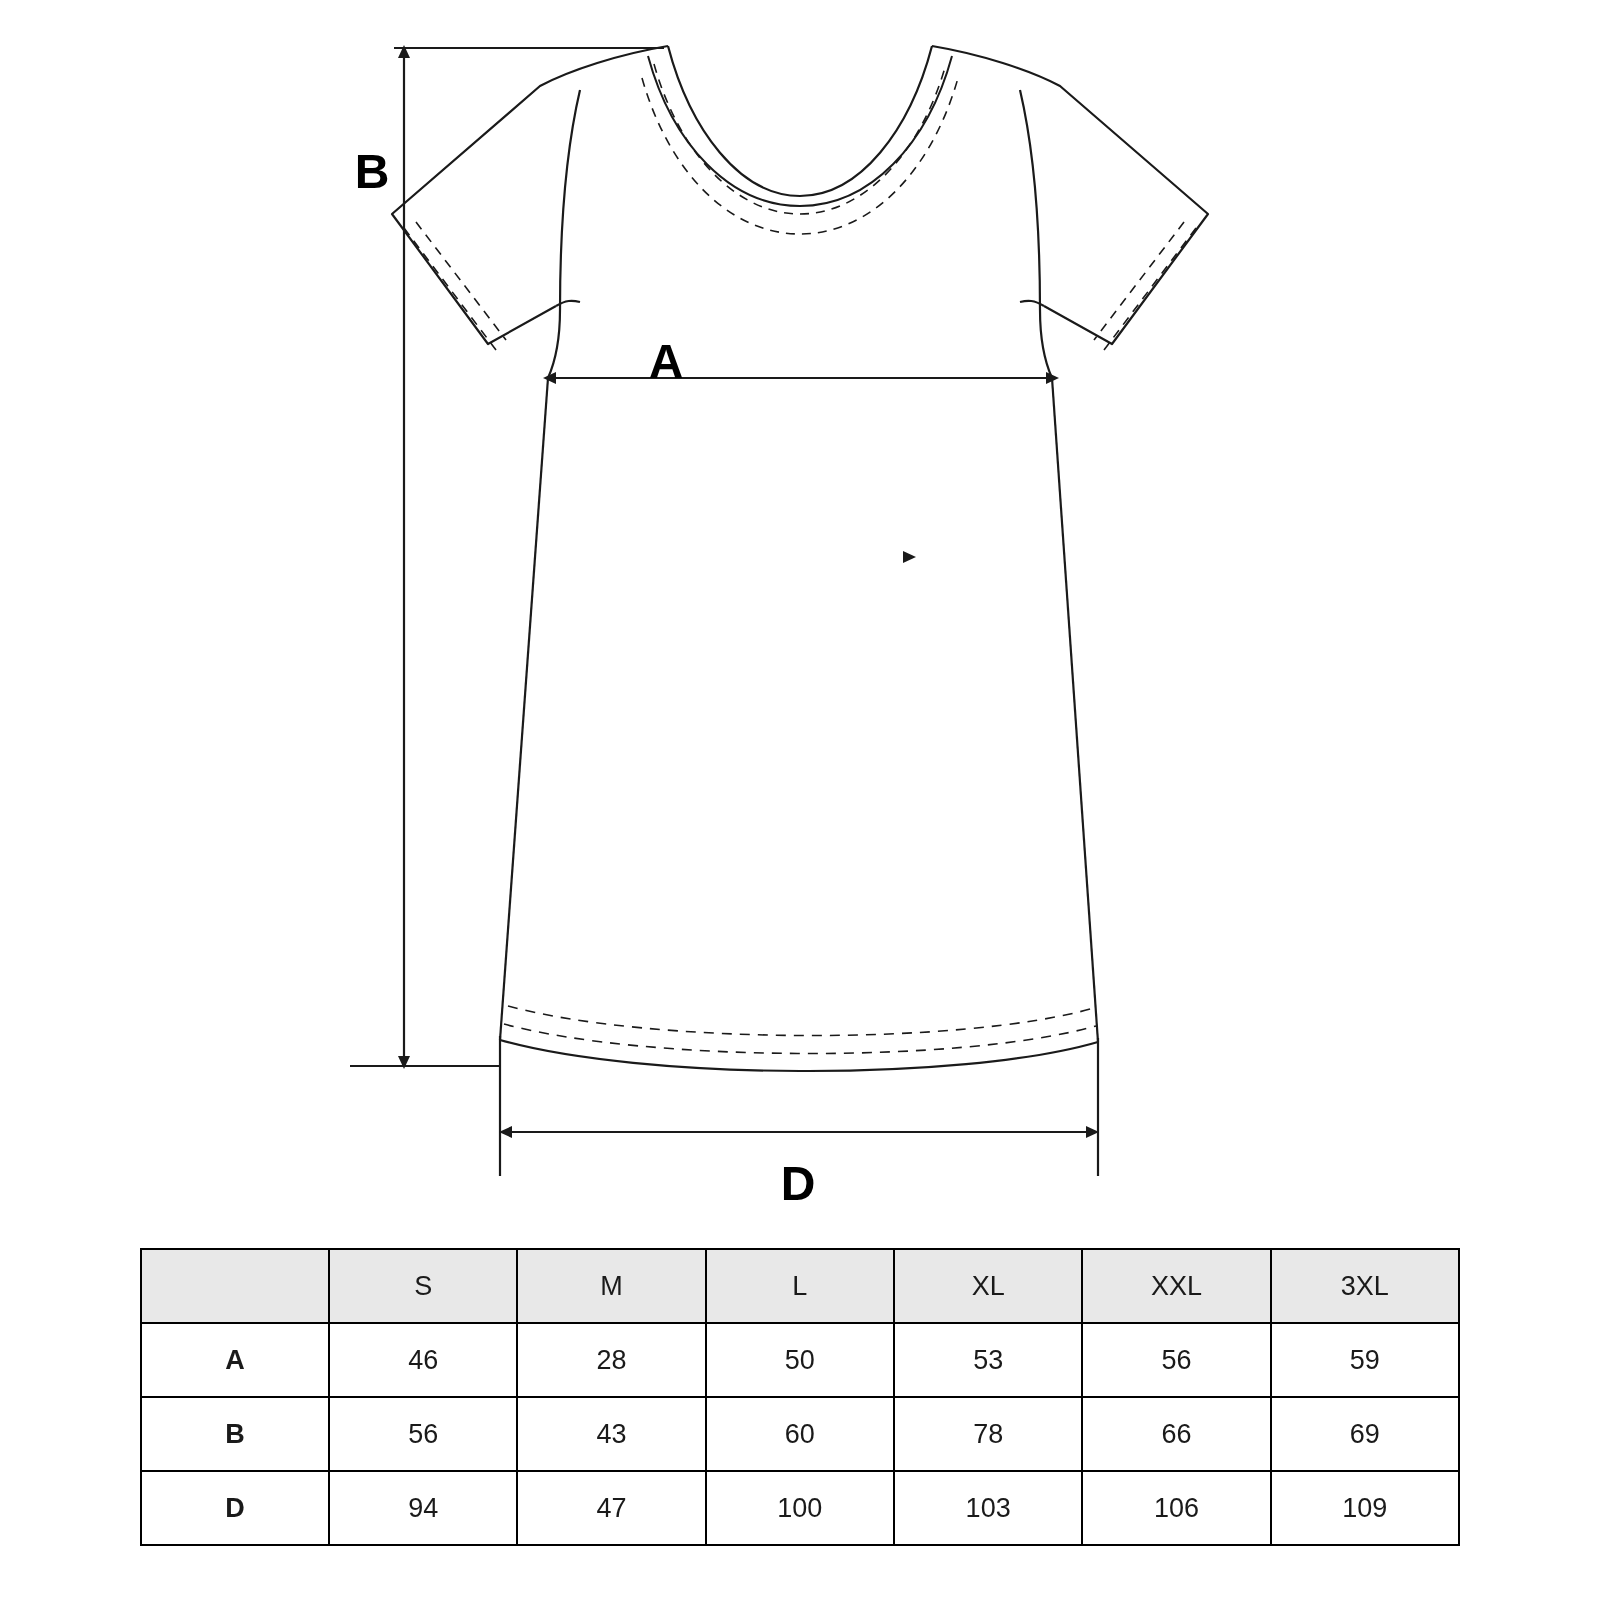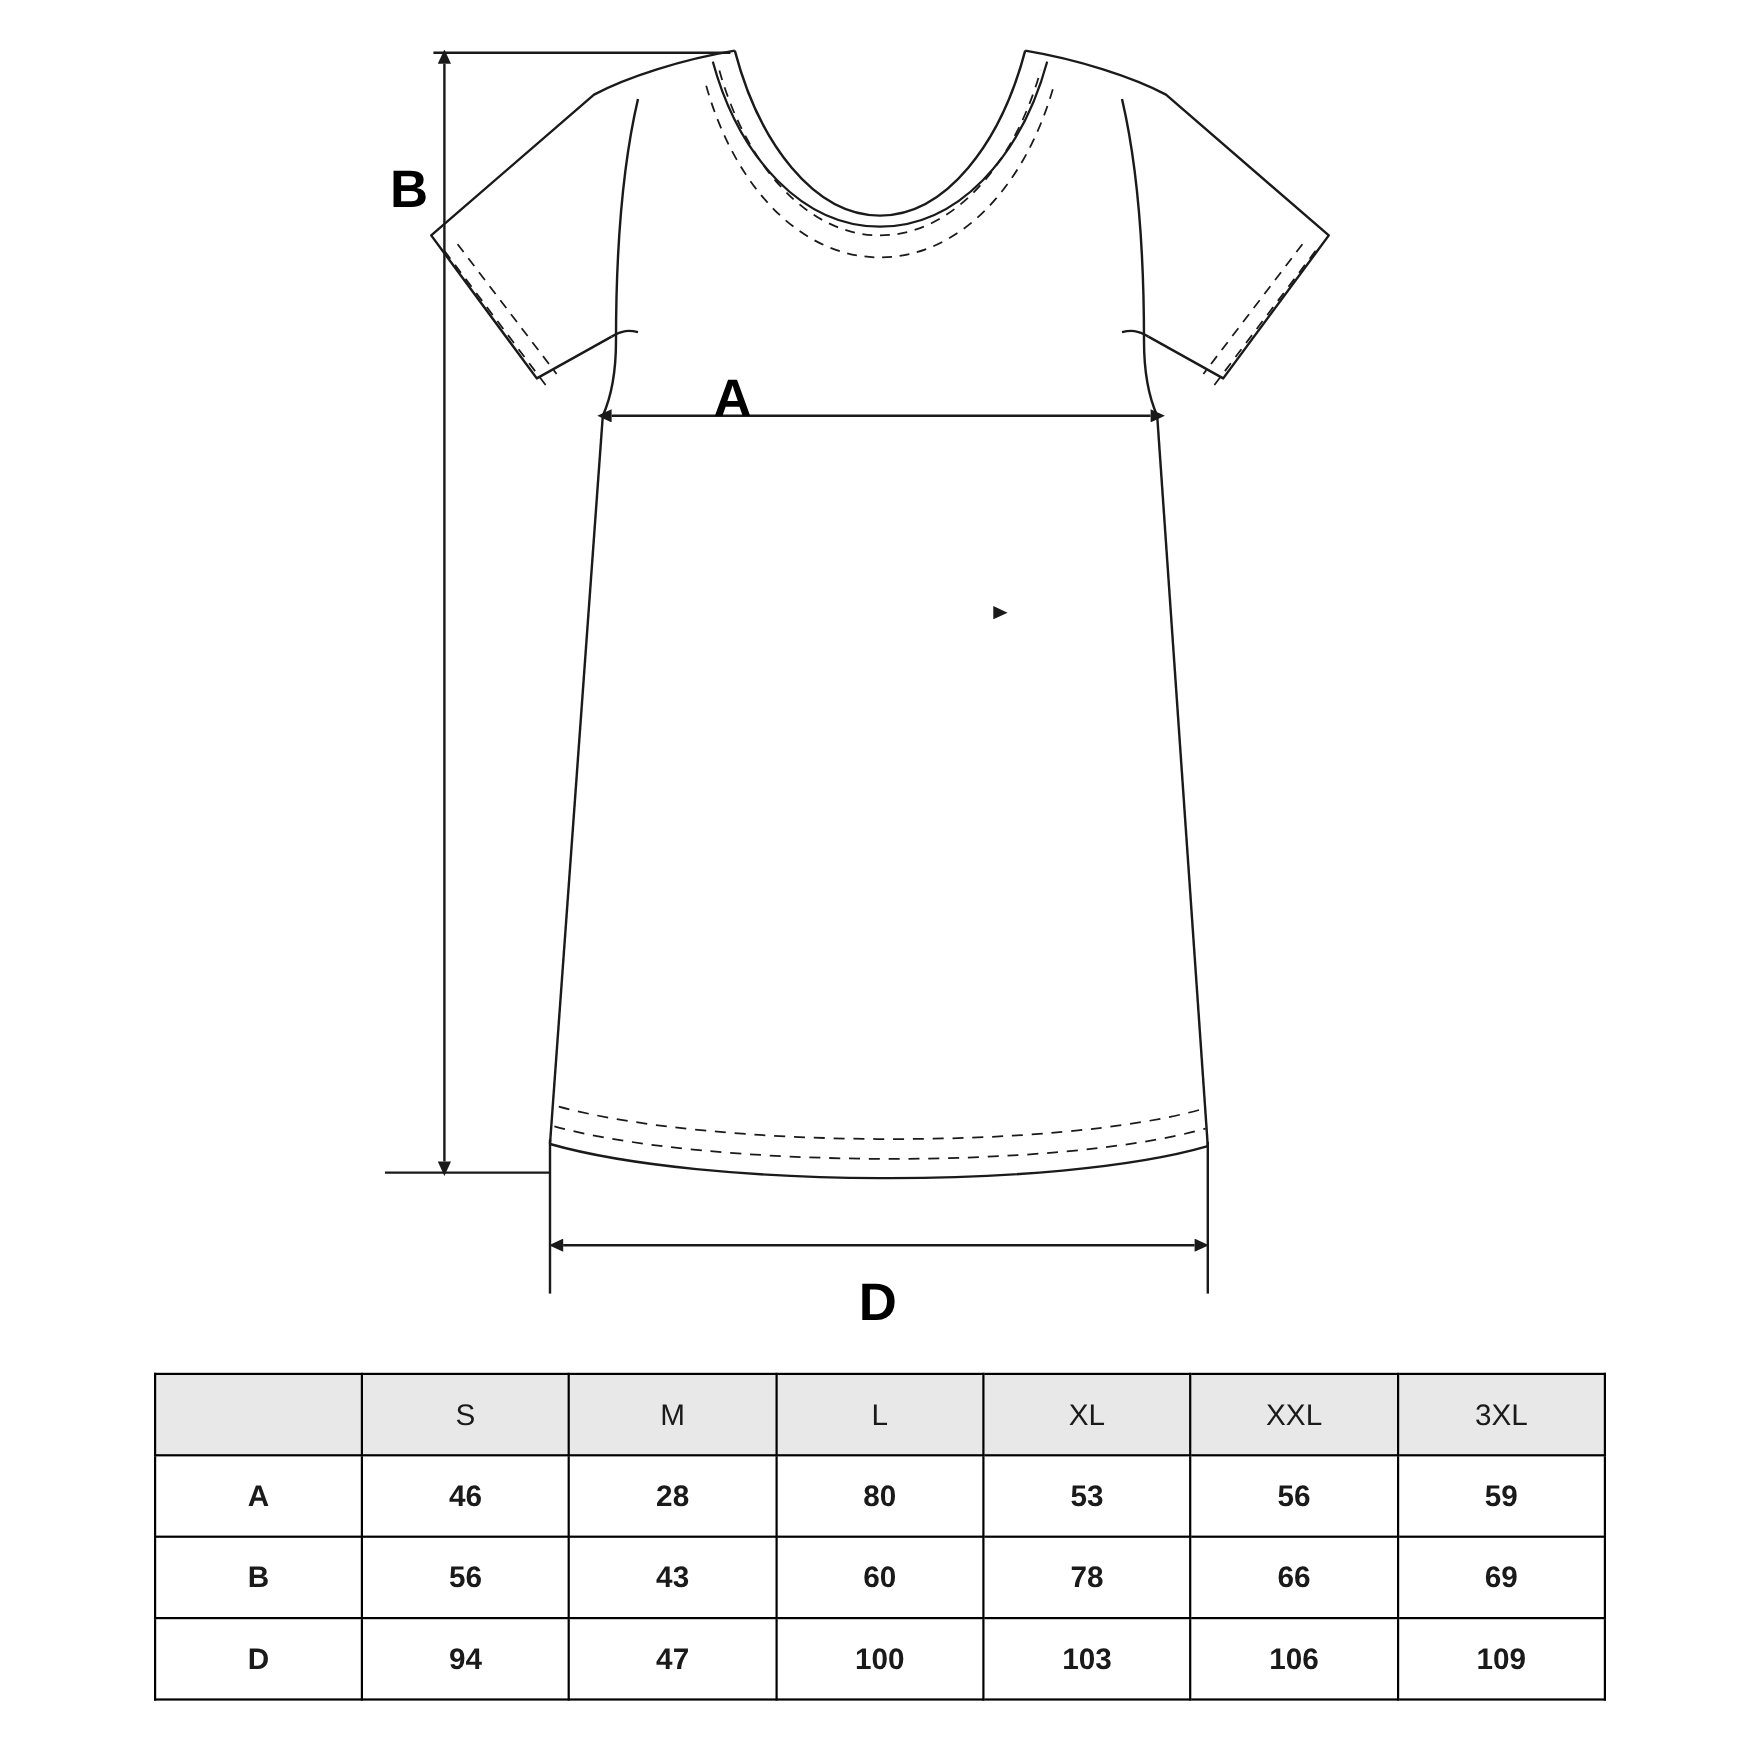--- a/index.html
+++ b/index.html
@@ -42,21 +42,21 @@
     table-layout: fixed;
     font-family: "Liberation Sans", sans-serif;
   }
   table.size-table th,
   table.size-table td {
     border: 2px solid #000000;
     height: 72px;
     text-align: center;
     vertical-align: middle;
     font-size: 27px;
-    font-weight: bold;
+    font-weight: normal;
     color: #1a1a1a;
     padding: 0;
   }
   table.size-table thead th {
     background: #e8e8e8;
     font-weight: normal;
     font-size: 27px;
   }
   table.size-table thead th.corner-cell {
     background: #e8e8e8;
@@ -201,21 +201,21 @@
         <th>XL</th>
         <th>XXL</th>
         <th>3XL</th>
       </tr>
     </thead>
     <tbody>
       <tr>
         <th>A</th>
         <td>46</td>
         <td>28</td>
-        <td>80</td>
+        <td>50</td>
         <td>53</td>
         <td>56</td>
         <td>59</td>
       </tr>
       <tr>
         <th>B</th>
         <td>56</td>
         <td>43</td>
         <td>60</td>
         <td>78</td>

